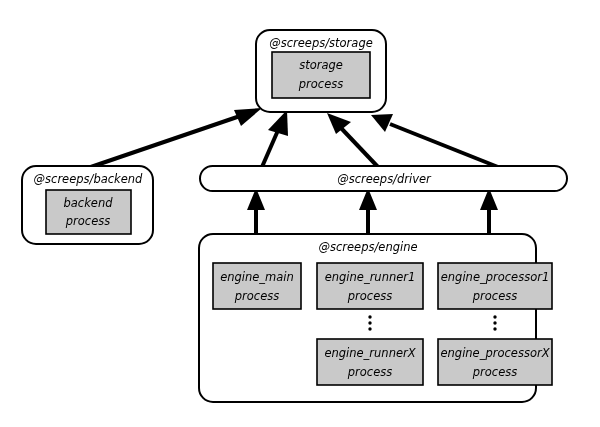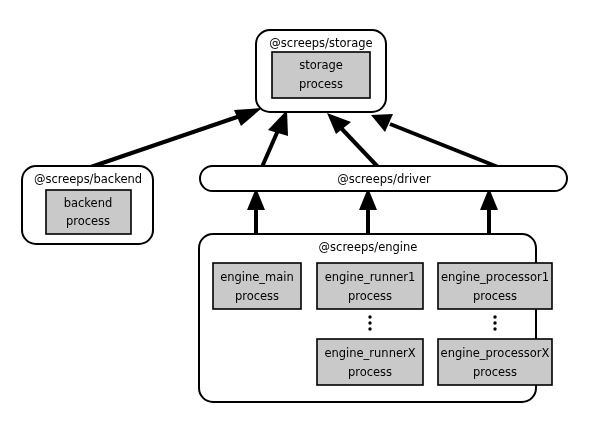--- a/index.html
+++ b/index.html
@@ -11,20 +11,21 @@
     width: 600px;
     height: 427px;
     overflow: hidden;
     font-family: "DejaVu Sans", "Liberation Sans", sans-serif;
   }
   #diagram-root {
     position: relative;
     width: 600px;
     height: 325px;
     background: #ffffff;
+    font-style: italic;
   }
   svg.diagram-canvas {
     display: block;
     width: 600px;
     height: 427px;
   }
   .pkg-box {
     fill: #ffffff;
     stroke: #000000;
     stroke-width: 2;

